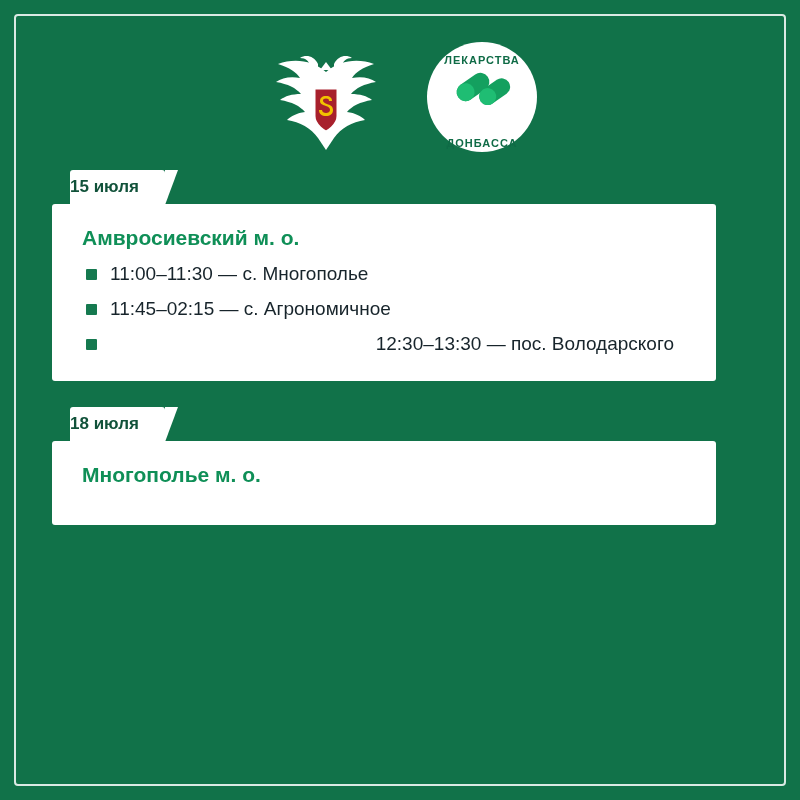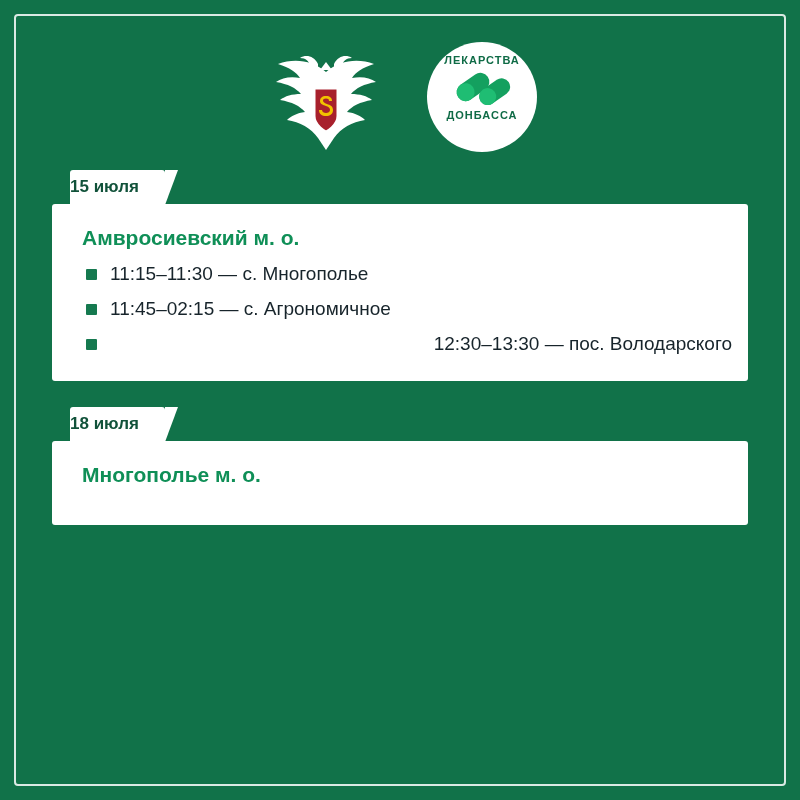--- a/index.html
+++ b/index.html
@@ -80,21 +80,21 @@
     text-align: center;
     font-weight: bold;
     color: #0f6b46;
     letter-spacing: 1px;
   }
   .badge-text-top {
     top: 9px;
     font-size: 11px;
   }
   .badge-text-bottom {
-    bottom: 28px;
+    bottom: 0;
     font-size: 11px;
   }
 
   
   .section {
     margin-top: 26px;
   }
   .date-tab {
     position: relative;
     display: inline-block;
@@ -111,23 +111,23 @@
     position: absolute;
     right: -13px;
     top: 0;
     width: 0;
     height: 0;
     border-top: 35px solid #ffffff;
     border-right: 13px solid transparent;
   }
   .card {
     background: #ffffff;
-    margin: 0 52px 0 52px;
+    margin: 0 84px 0 52px;
     border-radius: 3px;
-    padding: 22px 16px 26px 30px;
+    padding: 22px 42px 26px 30px;
     box-sizing: border-box;
   }
   .card-title {
     color: #0f8f57;
     font-weight: bold;
     font-size: 21px;
     margin: 0 0 12px 0;
   }
   ul.items {
     list-style: none;
@@ -200,21 +200,21 @@
         </div>
         <div class="badge-text-bottom">ДОНБАССА</div>
       </div>
     </div>
 
     <div class="section">
       <div class="date-tab">15 июля</div>
       <div class="card">
         <div class="card-title">Амвросиевский м. о.</div>
         <ul class="items">
-          <li>11:15–11:30 — с. Многополье</li>
+          <li>11:00–11:30 — с. Многополье</li>
           <li>11:45–02:15 — с. Агрономичное</li>
           <li>12:30–13:30 — пос. Володарского</li>
         </ul>
       </div>
     </div>
 
     <div class="section">
       <div class="date-tab">18 июля</div>
       <div class="card">
         <div class="card-title">Многополье м. о.</div>

